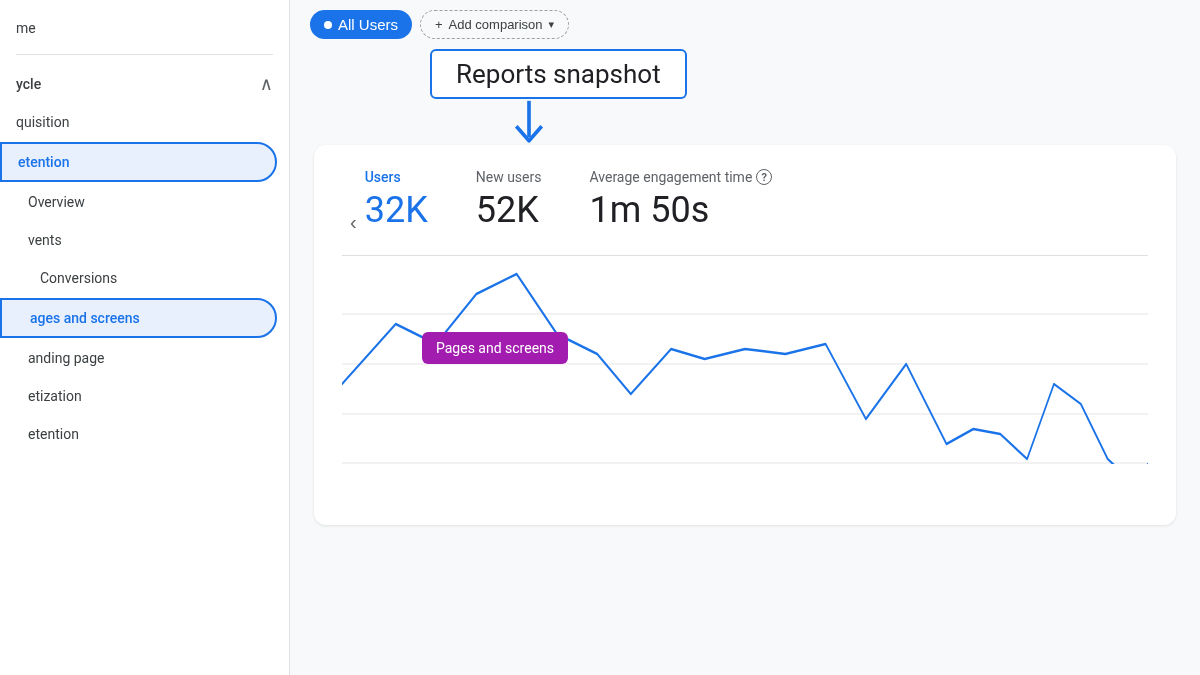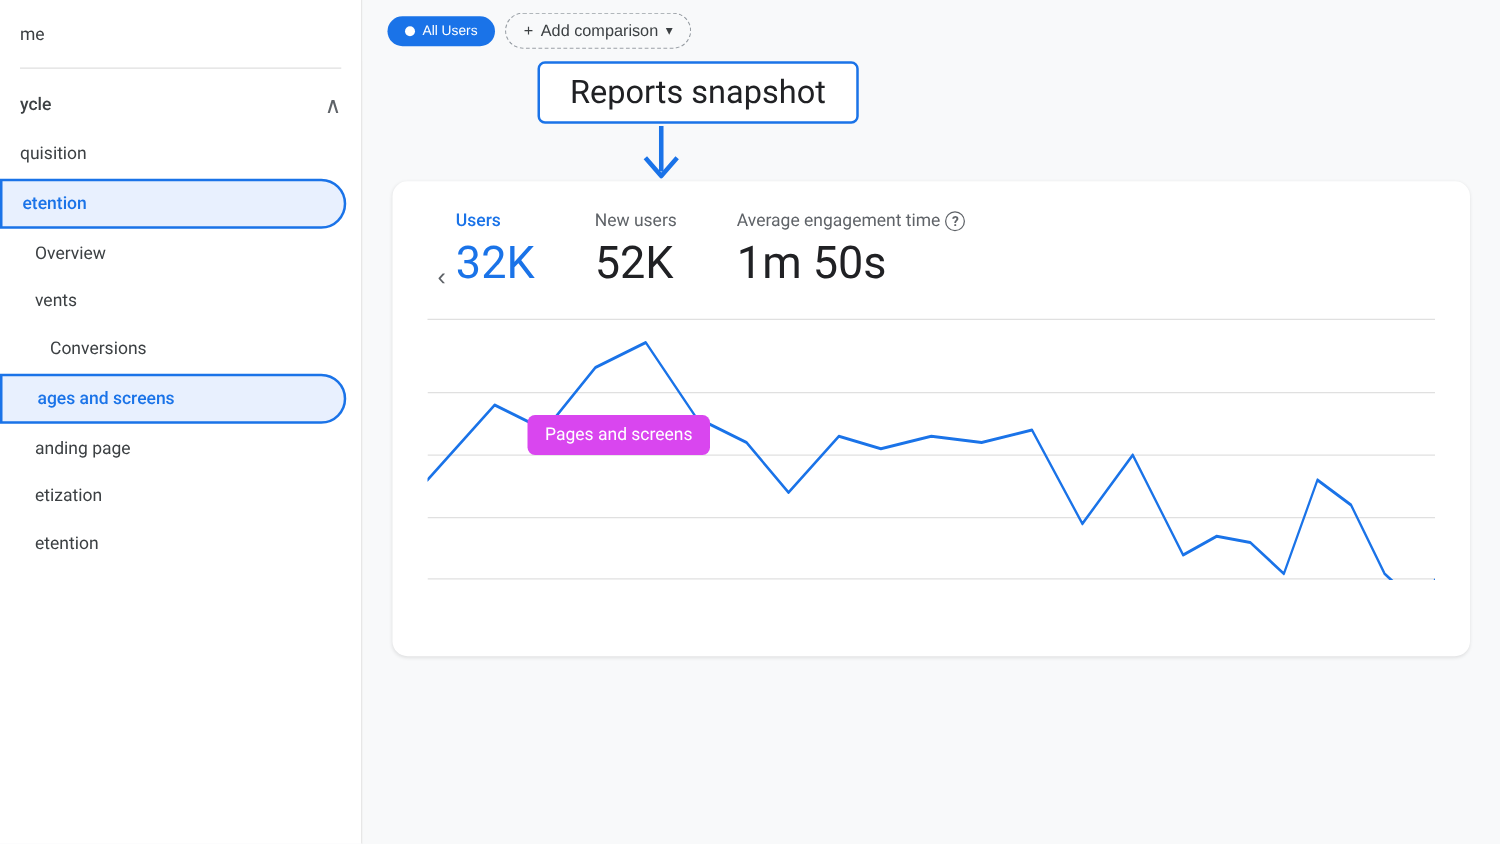--- a/index.html
+++ b/index.html
@@ -79,21 +79,21 @@
       gap: 8px;
       background: #f8f9fa;
     }
 
     .filter-btn-filled {
       background: #1a73e8;
       color: #fff;
       border: none;
       border-radius: 20px;
       padding: 6px 14px;
-      font-size: 11px;
+      font-size: 15px;
       font-weight: 500;
       cursor: pointer;
       display: flex;
       align-items: center;
       gap: 6px;
     }
 
     .filter-btn-outline {
       background: transparent;
       color: #3c4043;
@@ -213,21 +213,21 @@
       position: relative;
       height: 200px;
       margin-top: 8px;
     }
 
     
     .tooltip-box {
       position: absolute;
       bottom: 100px;
       left: 80px;
-      background: #d946ef;
+      background: #a21caf;
       color: #fff;
       font-size: 14px;
       padding: 8px 14px;
       border-radius: 6px;
       white-space: nowrap;
       z-index: 10;
     }
 
     .info-icon {
       display: inline-flex;

